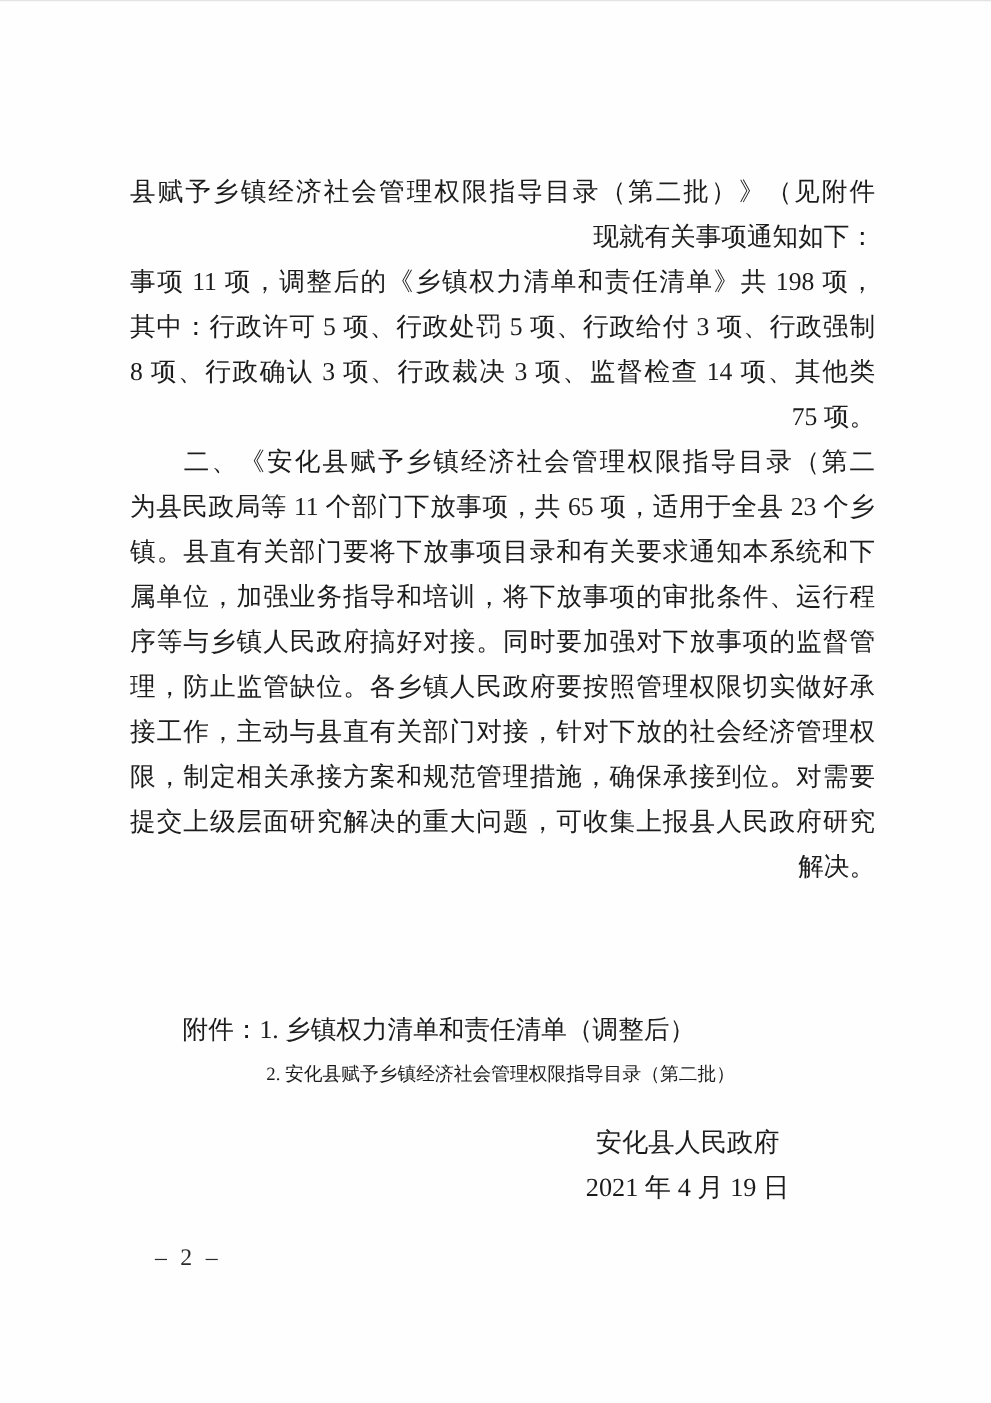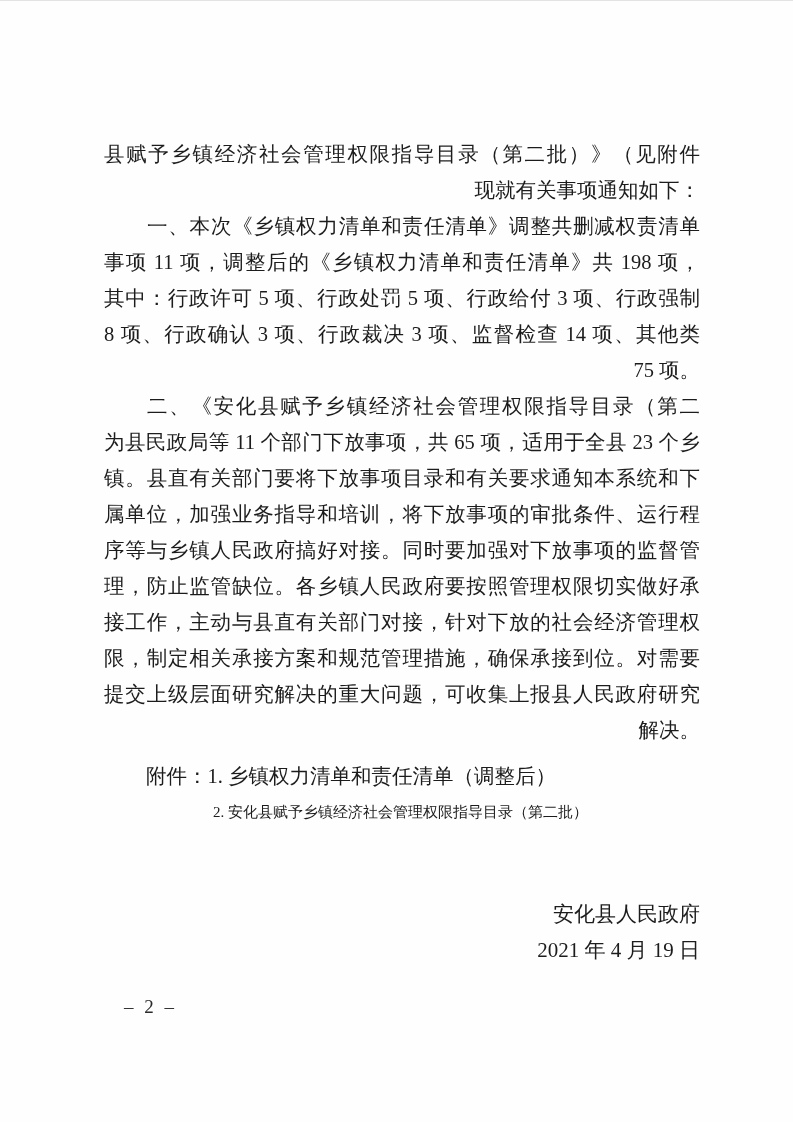--- a/index.html
+++ b/index.html
@@ -47,59 +47,58 @@
     left: 104px;
     top: 758px;
     width: 620px;
     font-size: 20.5px;
     line-height: 36px;
   }
   .att-line1 {
     padding-left: 42px;
     height: 36px;
     white-space: nowrap;
+    margin-top: 48px;
   }
   .att-line2 {
     padding-left: 109px;
     height: 36px;
     font-size: 15px;
     white-space: nowrap;
   }
   .signature {
     position: absolute;
     left: 400px;
     top: 896px;
     width: 300px;
     text-align: center;
     font-size: 21px;
     line-height: 36px;
   }
   .sig-line {
     height: 36px;
-    text-align: right;
   }
   .page-footer {
     position: absolute;
     left: 124px;
     top: 996px;
     font-size: 19px;
     letter-spacing: 3px;
     color: #2a2a2a;
   }
 </style>
 </head>
 <body>
 
 <div class="page">
   <div class="scan-edge"></div>
 
   <div class="body-text">
     <div class="line fill">县赋予乡镇经济社会管理权限指导目录（第二批）》（见附件 2）。</div>
     <div class="line">现就有关事项通知如下：</div>
-    <div class="line fill indent">一、本次《乡镇权力清单和责任清单》调整共删减权责清单</div>
     <div class="line fill">事项 11 项，调整后的《乡镇权力清单和责任清单》共 198 项，</div>
     <div class="line fill">其中：行政许可 5 项、行政处罚 5 项、行政给付 3 项、行政强制</div>
     <div class="line fill">8 项、行政确认 3 项、行政裁决 3 项、监督检查 14 项、其他类</div>
     <div class="line">75 项。</div>
     <div class="line fill indent">二、《安化县赋予乡镇经济社会管理权限指导目录（第二批）》</div>
     <div class="line fill">为县民政局等 11 个部门下放事项，共 65 项，适用于全县 23 个乡</div>
     <div class="line fill">镇。县直有关部门要将下放事项目录和有关要求通知本系统和下</div>
     <div class="line fill">属单位，加强业务指导和培训，将下放事项的审批条件、运行程</div>
     <div class="line fill">序等与乡镇人民政府搞好对接。同时要加强对下放事项的监督管</div>
     <div class="line fill">理，防止监管缺位。各乡镇人民政府要按照管理权限切实做好承</div>

